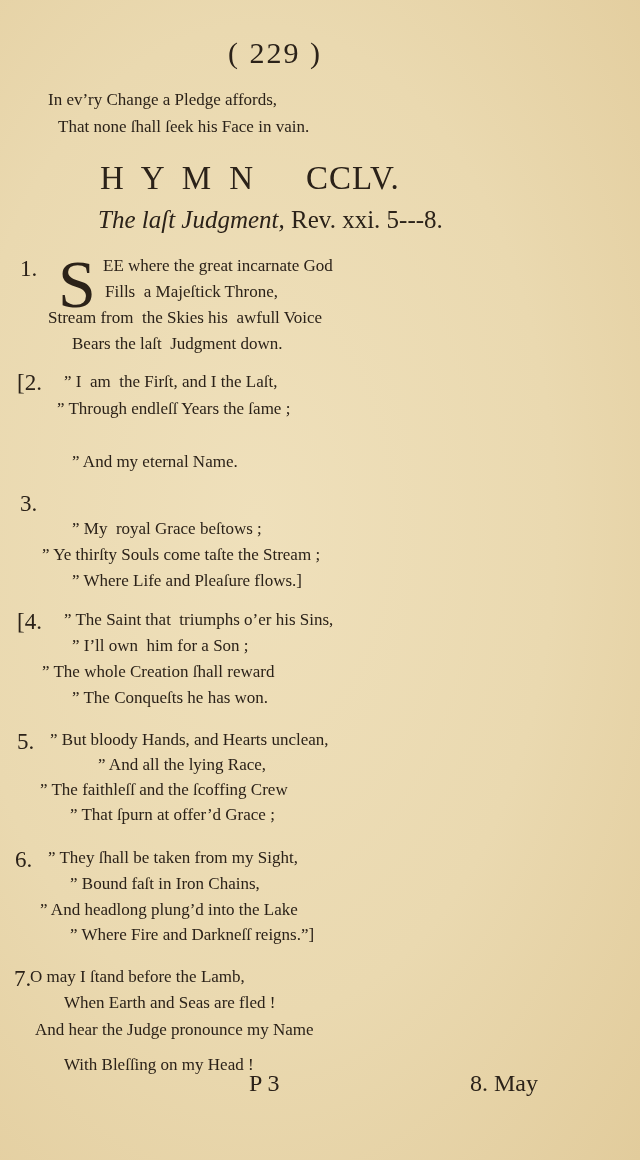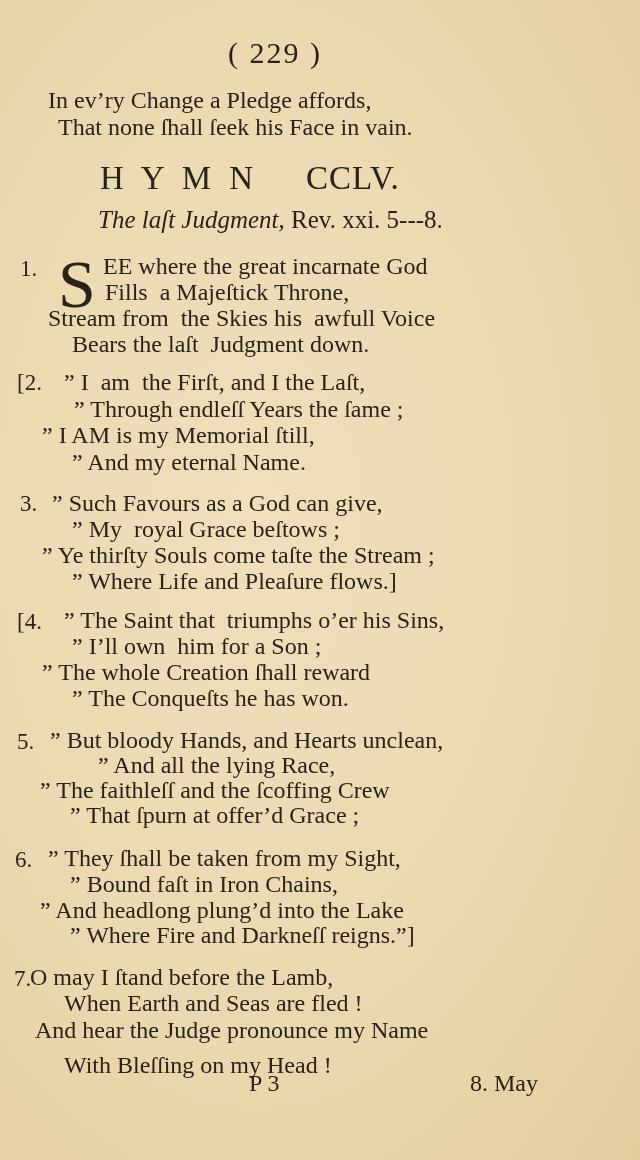--- a/index.html
+++ b/index.html
@@ -6,21 +6,21 @@
     body {
       width: 640px; height: 1160px; overflow: hidden;
       background: radial-gradient(ellipse at 40% 45%, #efe0bb 0%, #ead9b0 55%, #e2cc9c 100%);
       font-family: "Liberation Serif", "DejaVu Serif", serif;
       color: #2b2219;
       position: relative;
     }
     .page { position: absolute; left: 0; top: 0; width: 640px; height: 1143px; }
     .abs { position: absolute; white-space: pre; }
     .pageno { left: 228px; top: 36px; font-size: 30px; letter-spacing: 2px; }
-    .line { font-size: 24px; line-height: 26px; }
+    .line { font-size: 17px; line-height: 26px; }
     .title { left: 100px; top: 160px; font-size: 33px; letter-spacing: 1px; word-spacing: 8px; }
     .subtitle { left: 98px; top: 206px; font-size: 25px; }
     .subtitle .it { font-style: italic; }
     .num { font-size: 23px; }
     .dropcap { left: 58px; top: 250px; font-size: 68px; line-height: 68px; }
     .sig { left: 249px; top: 1070px; font-size: 24px; }
     .catch { left: 470px; top: 1070px; font-size: 24px; }
   </style>
 </head>
 <body>
@@ -37,26 +37,24 @@
 
   <div class="abs num" style="left:20px;top:256px;">1.</div>
   <div class="abs dropcap">S</div>
   <div class="abs line" style="left:103px;top:253px;">EE where the great incarnate God</div>
   <div class="abs line" style="left:105px;top:279px;">Fills  a Majeſtick Throne,</div>
   <div class="abs line" style="left:48px;top:305px;">Stream from  the Skies his  awfull Voice</div>
   <div class="abs line" style="left:72px;top:331px;">Bears the laſt  Judgment down.</div>
 
   <div class="abs num" style="left:17px;top:370px;">[2.</div>
   <div class="abs line" style="left:64px;top:369px;">” I  am  the Firſt, and I the Laſt,</div>
-  <div class="abs line" style="left:74px;top:396px;text-align:center;">” Through endleſſ Years the ſame ;</div>
-  <div class="abs line" style="left:42px;top:422px;">” I AM is my Memorial ſtill,</div>
+  <div class="abs line" style="left:57px;top:396px;text-align:center;">” Through endleſſ Years the ſame ;</div>
   <div class="abs line" style="left:72px;top:449px;">” And my eternal Name.</div>
 
   <div class="abs num" style="left:20px;top:491px;">3.</div>
-  <div class="abs line" style="left:52px;top:490px;">” Such Favours as a God can give,</div>
   <div class="abs line" style="left:72px;top:516px;">” My  royal Grace beſtows ;</div>
   <div class="abs line" style="left:42px;top:542px;">” Ye thirſty Souls come taſte the Stream ;</div>
   <div class="abs line" style="left:72px;top:568px;">” Where Life and Pleaſure flows.]</div>
 
   <div class="abs num" style="left:17px;top:609px;">[4.</div>
   <div class="abs line" style="left:64px;top:607px;">” The Saint that  triumphs o’er his Sins,</div>
   <div class="abs line" style="left:72px;top:633px;">” I’ll own  him for a Son ;</div>
   <div class="abs line" style="left:42px;top:659px;">” The whole Creation ſhall reward</div>
   <div class="abs line" style="left:72px;top:685px;">” The Conqueſts he has won.</div>
 

